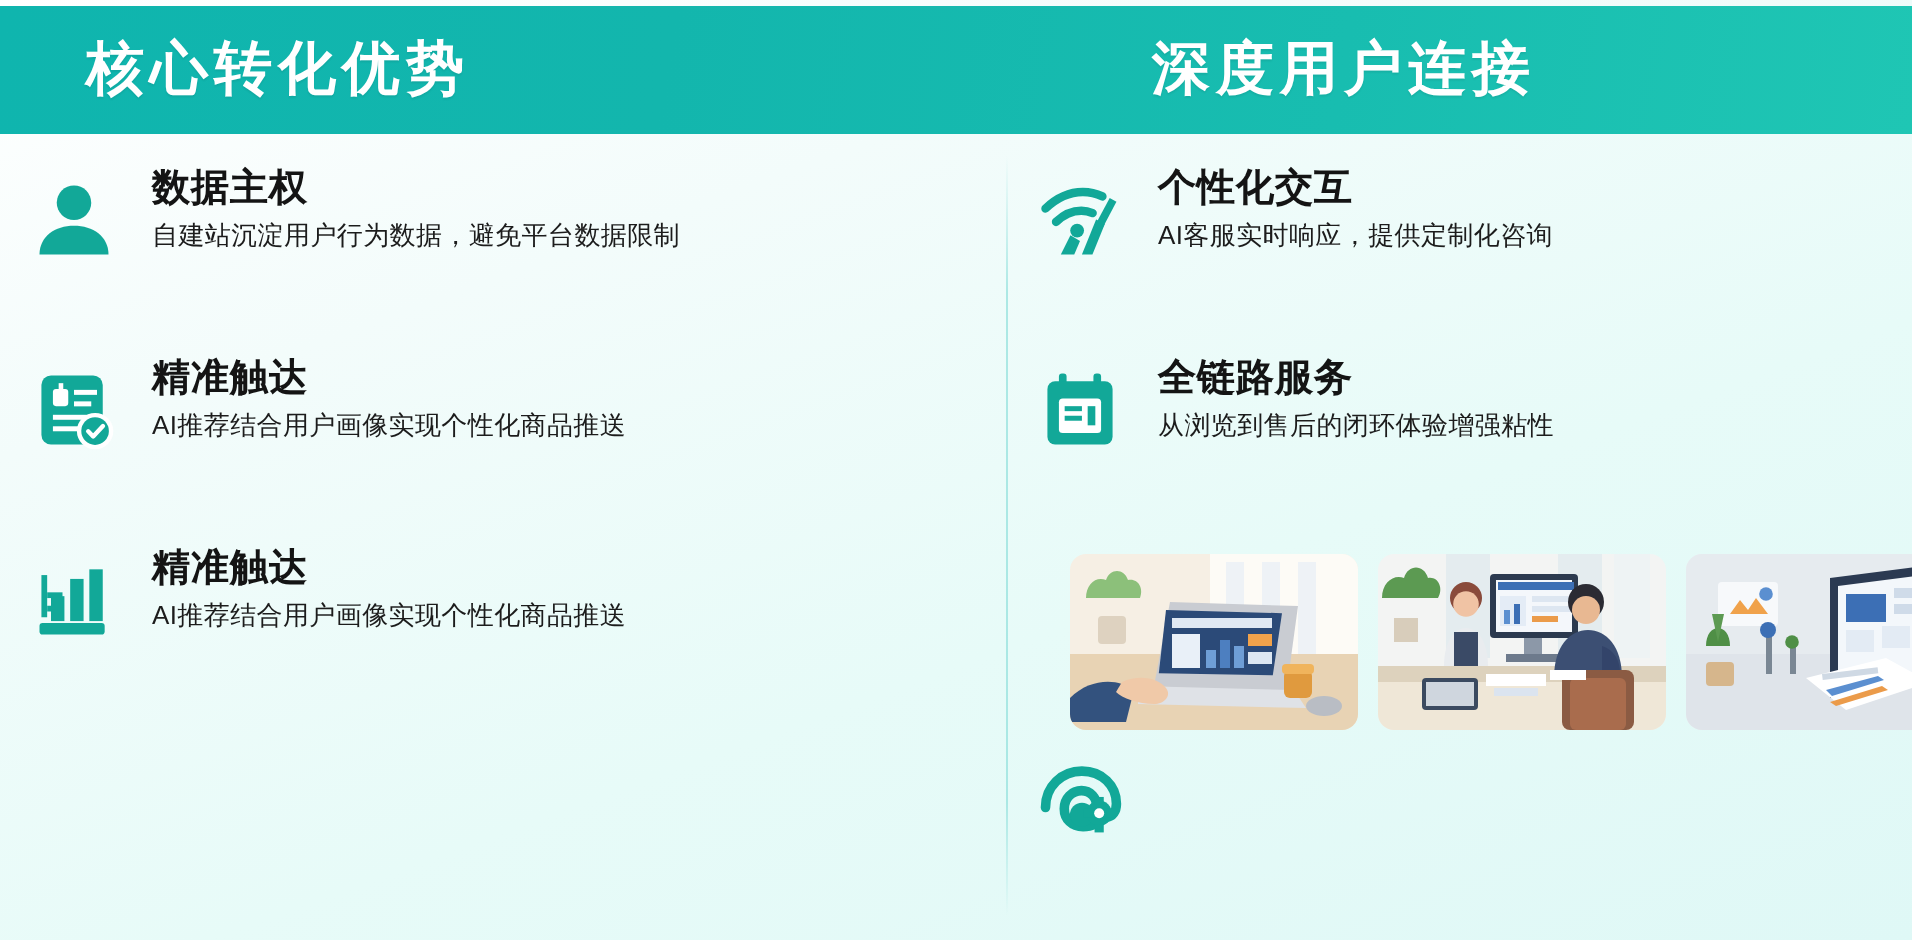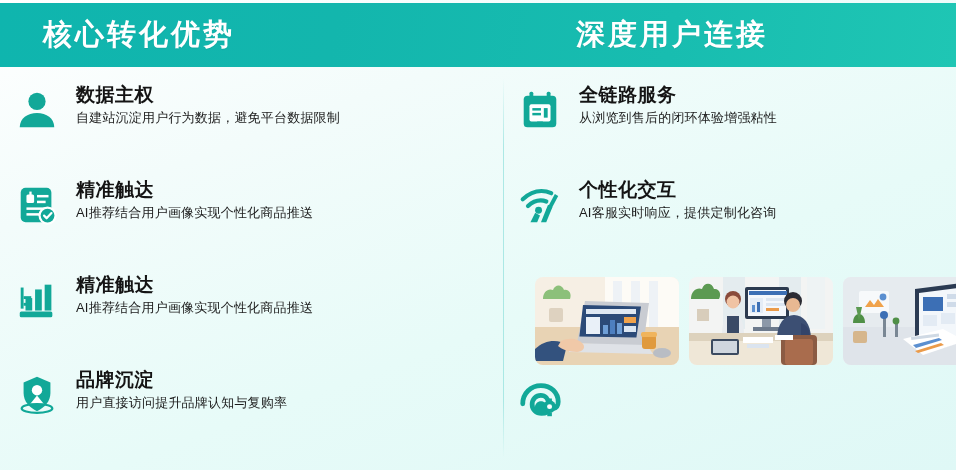--- a/index.html
+++ b/index.html
@@ -190,72 +190,58 @@
             <rect x="32" y="8" width="7" height="27" fill="#12a898"></rect>
             <rect x="6" y="36" width="34" height="6" rx="1.6" fill="#12a898"></rect>
           </svg>
         </span>
         <span class="ftext">
           <span class="ftitle">精准触达</span>
           <span class="fdesc" style="display:block">AI推荐结合用户画像实现个性化商品推送</span>
         </span>
       </div>
 
-      <div class="feature">
-        <span class="ficon">
-          <svg viewBox="0 0 48 48" aria-hidden="true">
-            <path d="M24 5l14 6v11c0 9-6.4 15.4-14 19-7.6-3.6-14-10-14-19V11z" fill="#12a898"></path>
-            <circle cx="24" cy="19" r="5.4" fill="#ffffff"></circle>
-            <path d="M24 24.5l-8 10h16z" fill="#ffffff"></path>
-            <ellipse cx="24" cy="38" rx="16" ry="4.6" fill="none" stroke="#12a898" stroke-width="2.3"></ellipse>
-          </svg>
-        </span>
-        <span class="ftext">
-          <span class="ftitle">品牌沉淀</span>
-          <span class="fdesc" style="display:block">用户直接访问提升品牌认知与复购率</span>
-        </span>
-      </div>
 
     </div>
 
     <div class="col right">
+
+      <div class="feature">
+        <span class="ficon">
+          <svg viewBox="0 0 48 48" aria-hidden="true">
+            <path d="M6 18c6.3-6 13-8.6 19.5-8.6 3.6 0 7 0.8 10.2 2.3" stroke="#12a898" stroke-width="4.4" fill="none" stroke-linecap="round"></path>
+            <path d="M11.5 25c4.2-4 8.8-5.8 13.2-5.8 2 0 4 0.4 5.9 1.2" stroke="#12a898" stroke-width="4.4" fill="none" stroke-linecap="round"></path>
+            <circle cx="22.5" cy="29.5" r="3.6" fill="#12a898"></circle>
+            <path d="M14 42l5-10 5 3-3 7z" fill="#12a898"></path>
+            <path d="M30.5 42l6.5-16-4.6-2.2-7.4 18.2z" fill="#12a898"></path>
+            <path d="M39.5 12.5l3.5 2-9 17-3.6-2z" fill="#12a898"></path>
+          </svg>
+        </span>
+        <span class="ftext">
+          <span class="ftitle">个性化交互</span>
+          <span class="fdesc" style="display:block">AI客服实时响应，提供定制化咨询</span>
+        </span>
+      </div>
 
       <div class="feature">
         <span class="ficon">
           <svg viewBox="0 0 48 48" aria-hidden="true">
             <rect x="13" y="5" width="4" height="8" rx="1.6" fill="#12a898"></rect>
             <rect x="31" y="5" width="4" height="8" rx="1.6" fill="#12a898"></rect>
             <rect x="7" y="9" width="34" height="33" rx="4" fill="#12a898"></rect>
             <rect x="13" y="18" width="22" height="18" rx="2" fill="#ffffff"></rect>
             <rect x="16" y="22" width="9" height="2.6" fill="#12a898"></rect>
             <rect x="16" y="27" width="9" height="2.6" fill="#12a898"></rect>
             <rect x="28" y="22" width="4" height="10" fill="#12a898"></rect>
             <rect x="21" y="36" width="6" height="5" fill="#12a898"></rect>
           </svg>
         </span>
         <span class="ftext">
           <span class="ftitle">全链路服务</span>
           <span class="fdesc" style="display:block">从浏览到售后的闭环体验增强粘性</span>
-        </span>
-      </div>
-
-      <div class="feature">
-        <span class="ficon">
-          <svg viewBox="0 0 48 48" aria-hidden="true">
-            <path d="M6 18c6.3-6 13-8.6 19.5-8.6 3.6 0 7 0.8 10.2 2.3" stroke="#12a898" stroke-width="4.4" fill="none" stroke-linecap="round"></path>
-            <path d="M11.5 25c4.2-4 8.8-5.8 13.2-5.8 2 0 4 0.4 5.9 1.2" stroke="#12a898" stroke-width="4.4" fill="none" stroke-linecap="round"></path>
-            <circle cx="22.5" cy="29.5" r="3.6" fill="#12a898"></circle>
-            <path d="M14 42l5-10 5 3-3 7z" fill="#12a898"></path>
-            <path d="M30.5 42l6.5-16-4.6-2.2-7.4 18.2z" fill="#12a898"></path>
-            <path d="M39.5 12.5l3.5 2-9 17-3.6-2z" fill="#12a898"></path>
-          </svg>
-        </span>
-        <span class="ftext">
-          <span class="ftitle">个性化交互</span>
-          <span class="fdesc" style="display:block">AI客服实时响应，提供定制化咨询</span>
         </span>
       </div>
 
       <div class="photostrip">
 
         <span class="photo">
           <svg viewBox="0 0 144 88" aria-hidden="true">
             <rect width="144" height="88" fill="#f6efe4"></rect>
             <rect x="70" y="0" width="74" height="54" fill="#fdfbf6"></rect>
             <rect x="78" y="4" width="9" height="46" fill="#eef2f6"></rect>

